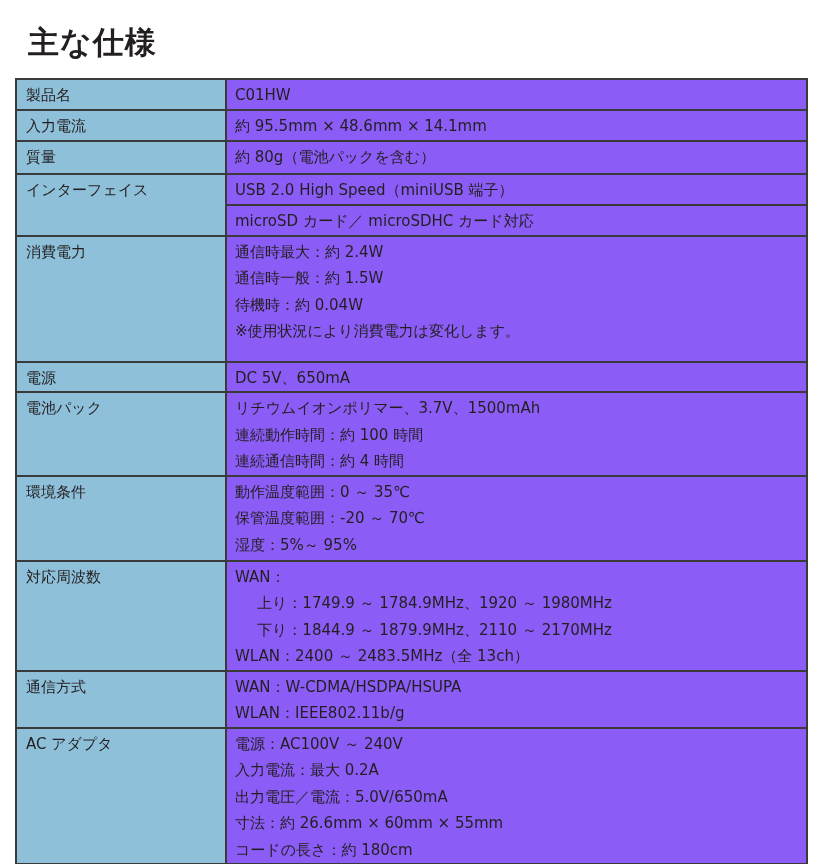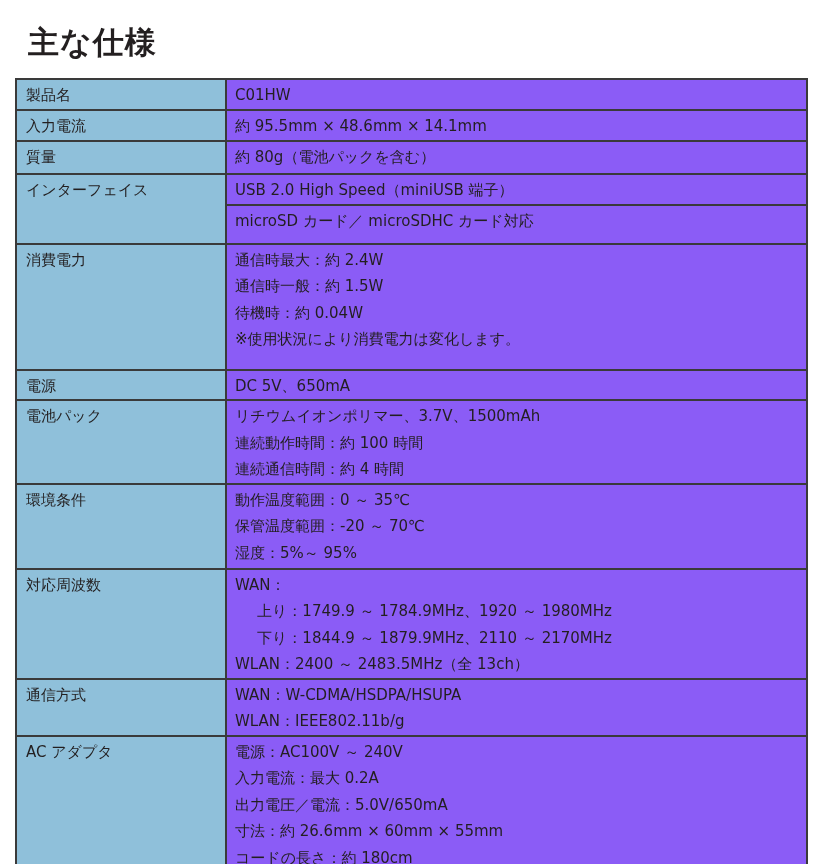--- a/index.html
+++ b/index.html
@@ -98,21 +98,21 @@
 
     <tr>
       <td class="label" rowspan="2">
           <span class="line">インターフェイス</span>
         </td>
       <td class="value" style="height:24px">
           <span class="line">USB 2.0 High Speed（miniUSB 端子）</span>
         </td>
     </tr>
     <tr>
-      <td class="value" style="height:39px">
+      <td class="value" style="height:31px">
           <span class="line">microSD カード／ microSDHC カード対応</span>
         </td>
     </tr>
 
     <tr>
       <td class="label" style="height:126px">
           <span class="line">消費電力</span>
         </td>
       <td class="value">
         <span class="line">通信時最大：約 2.4W</span>

